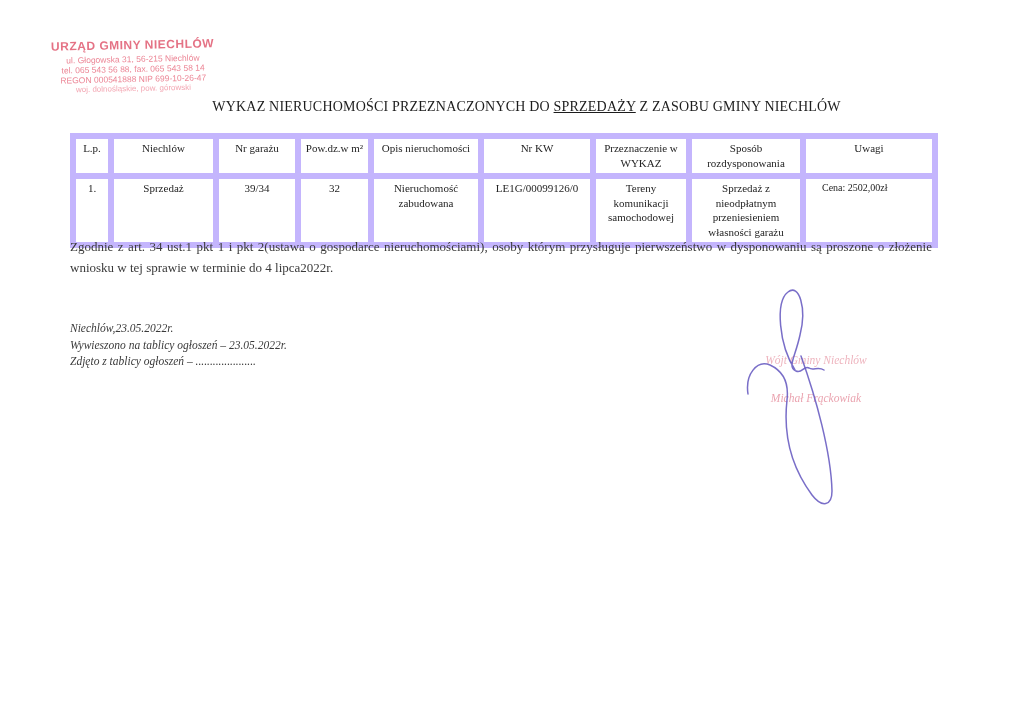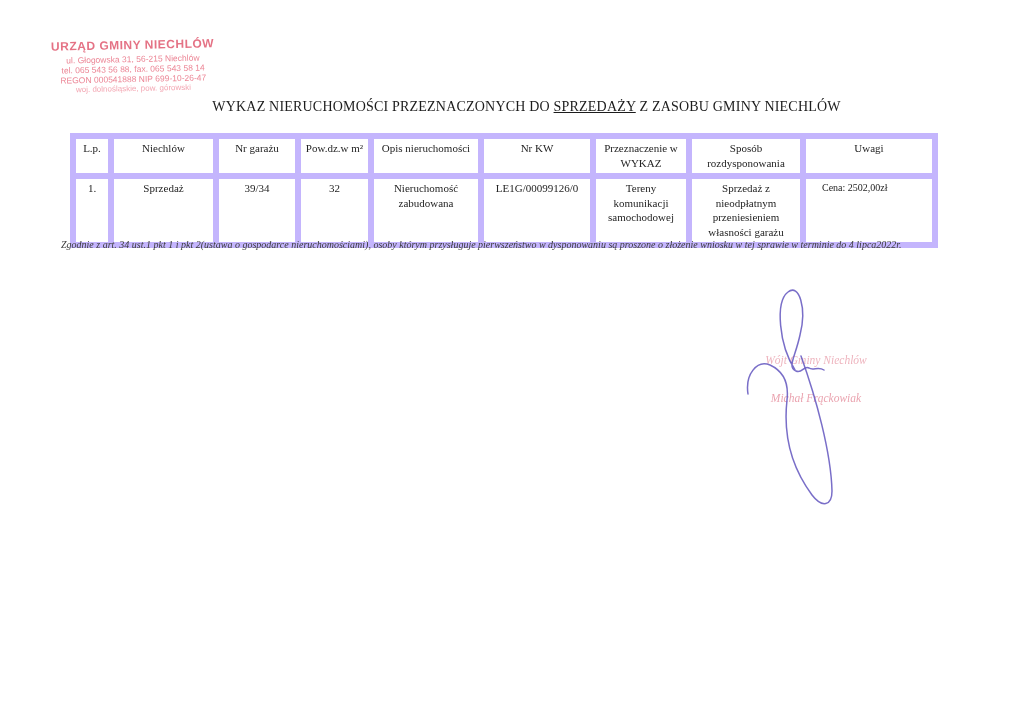--- a/index.html
+++ b/index.html
@@ -44,22 +44,22 @@
     text-align:center;vertical-align:top;
     padding:2px 3px;
     line-height:1.35;
     margin-top:33px;
   }
   table.wykaz thead th{height:28px;}
   table.wykaz tbody td{height:50px;}
   table.wykaz td.uwagi{text-align:left;font-size:10px;padding-left:16px;}
   
   .legal{
-    position:absolute;left:61px;top:237px;width:862px;
-    font-style:italic;font-size:10px;line-height:1.6;
+    position:absolute;left:70px;top:237px;width:862px;
+    font-size:13px;line-height:1.6;
     text-align:justify;color:#3a3a3a;
   }
   
   .dates{
     position:absolute;left:70px;top:320px;
     font-style:italic;font-size:11.5px;line-height:1.45;color:#3a3a3a;
   }
   
   .sig-text{
     position:absolute;left:726px;top:355px;width:180px;
@@ -123,20 +123,25 @@
         <td>LE1G/00099126/0</td>
         <td>Tereny komunikacji samochodowej</td>
         <td>Sprzedaż z nieodpłatnym przeniesieniem własności garażu</td>
         <td class="uwagi">Cena: 2502,00zł</td>
       </tr>
     </tbody>
   </table>
 
   <div class="legal">Zgodnie z art. 34 ust.1 pkt 1 i pkt 2(ustawa o gospodarce nieruchomościami), osoby którym przysługuje pierwszeństwo w dysponowaniu są proszone o złożenie wniosku w tej sprawie w terminie do 4 lipca2022r.</div>
 
+  <div class="dates">
+    <div>Niechlów,23.05.2022r.</div>
+    <div>Wywieszono na tablicy ogłoszeń – 23.05.2022r.</div>
+    <div>Zdjęto z tablicy ogłoszeń – .....................</div>
+  </div>
 
   <div class="sig-text">
     <div class="role">Wójt Gminy Niechlów</div>
     <div class="name">Michał Frąckowiak</div>
   </div>
 
   <svg class="ink" width="1024" height="724" viewBox="0 0 1024 724">
     <path d="M 795 370
              C 779 345 775 302 788 292
              C 799 283 807 308 800 335

